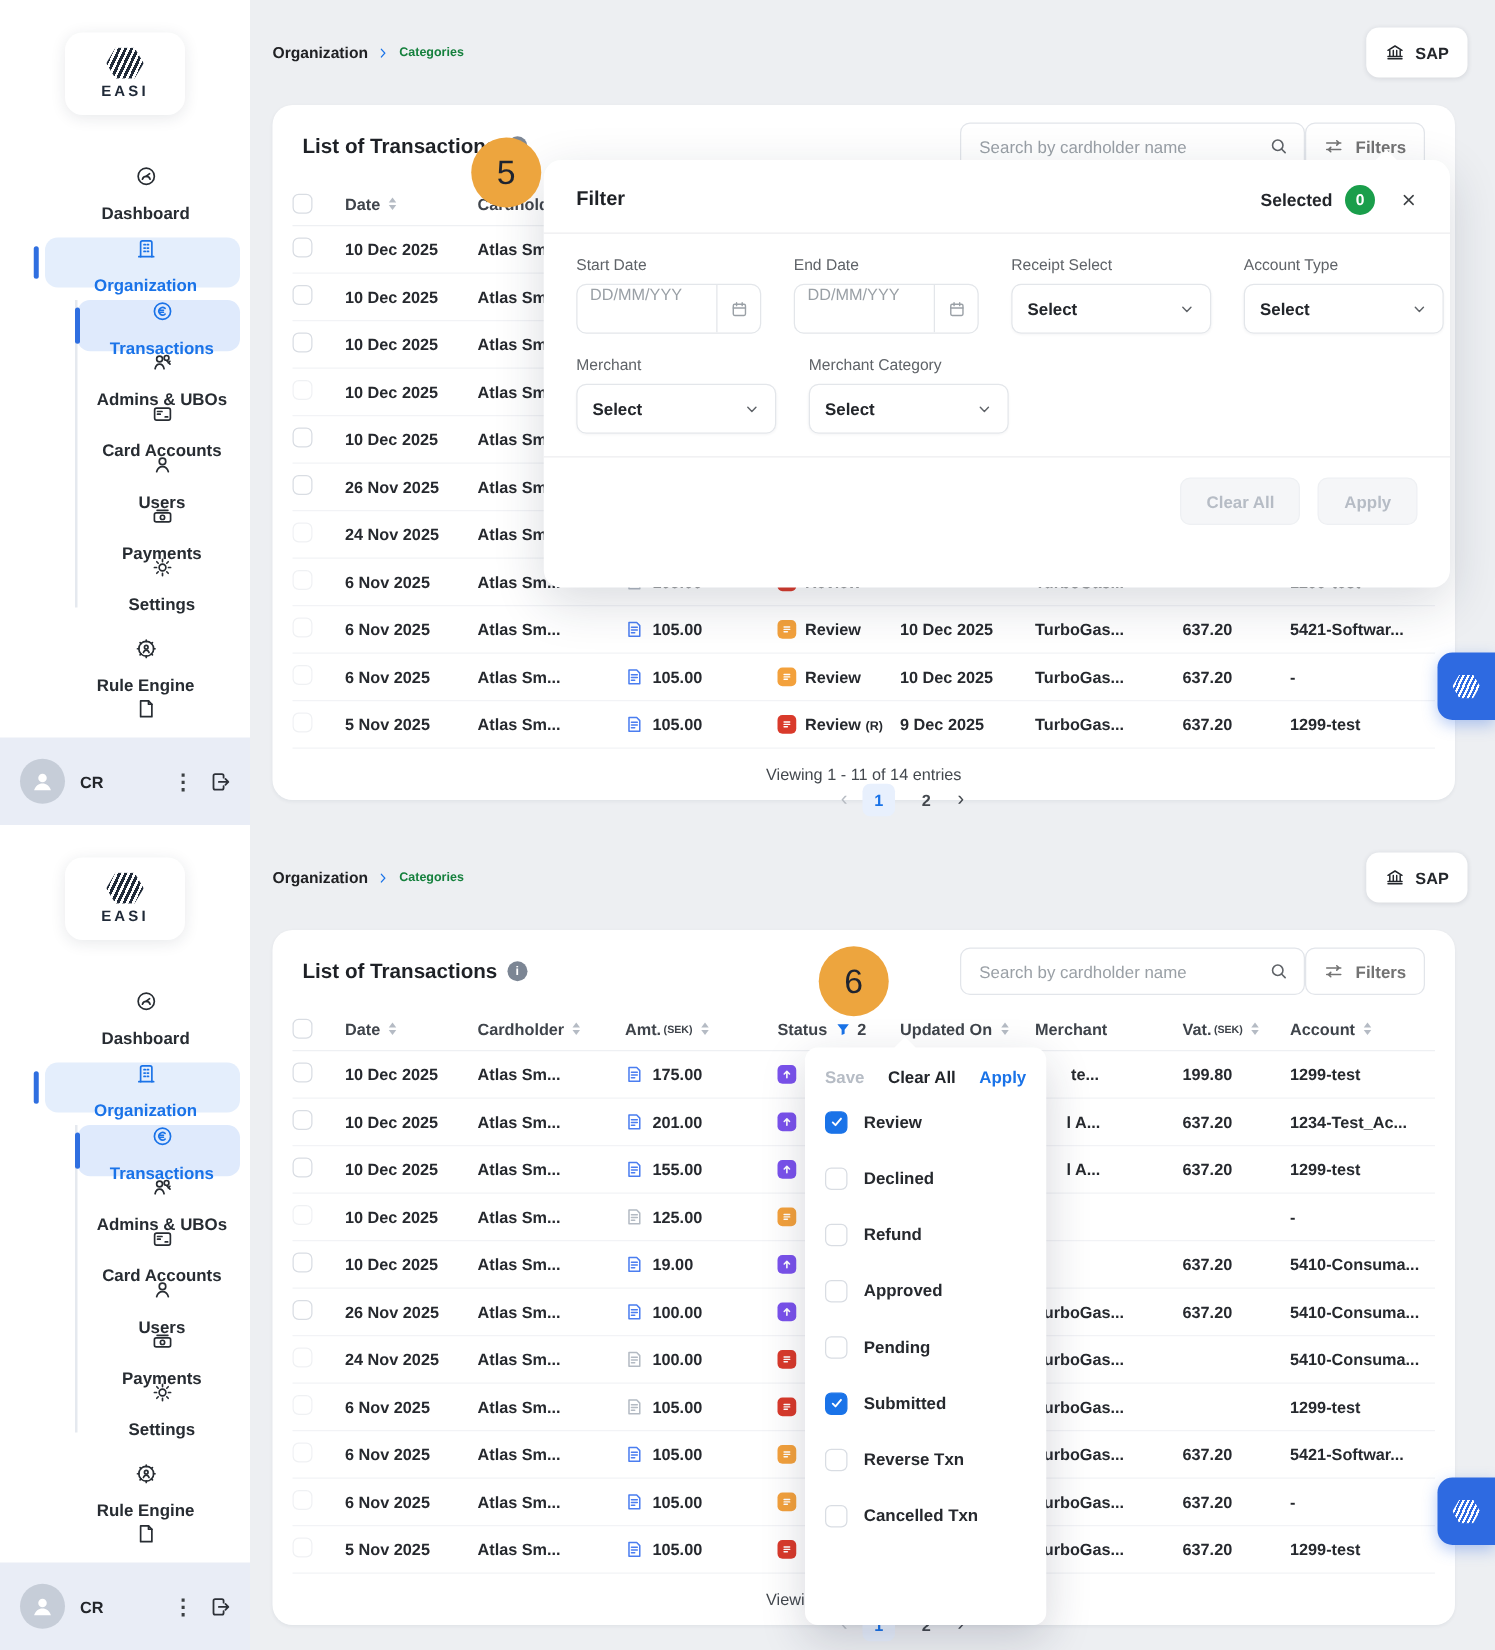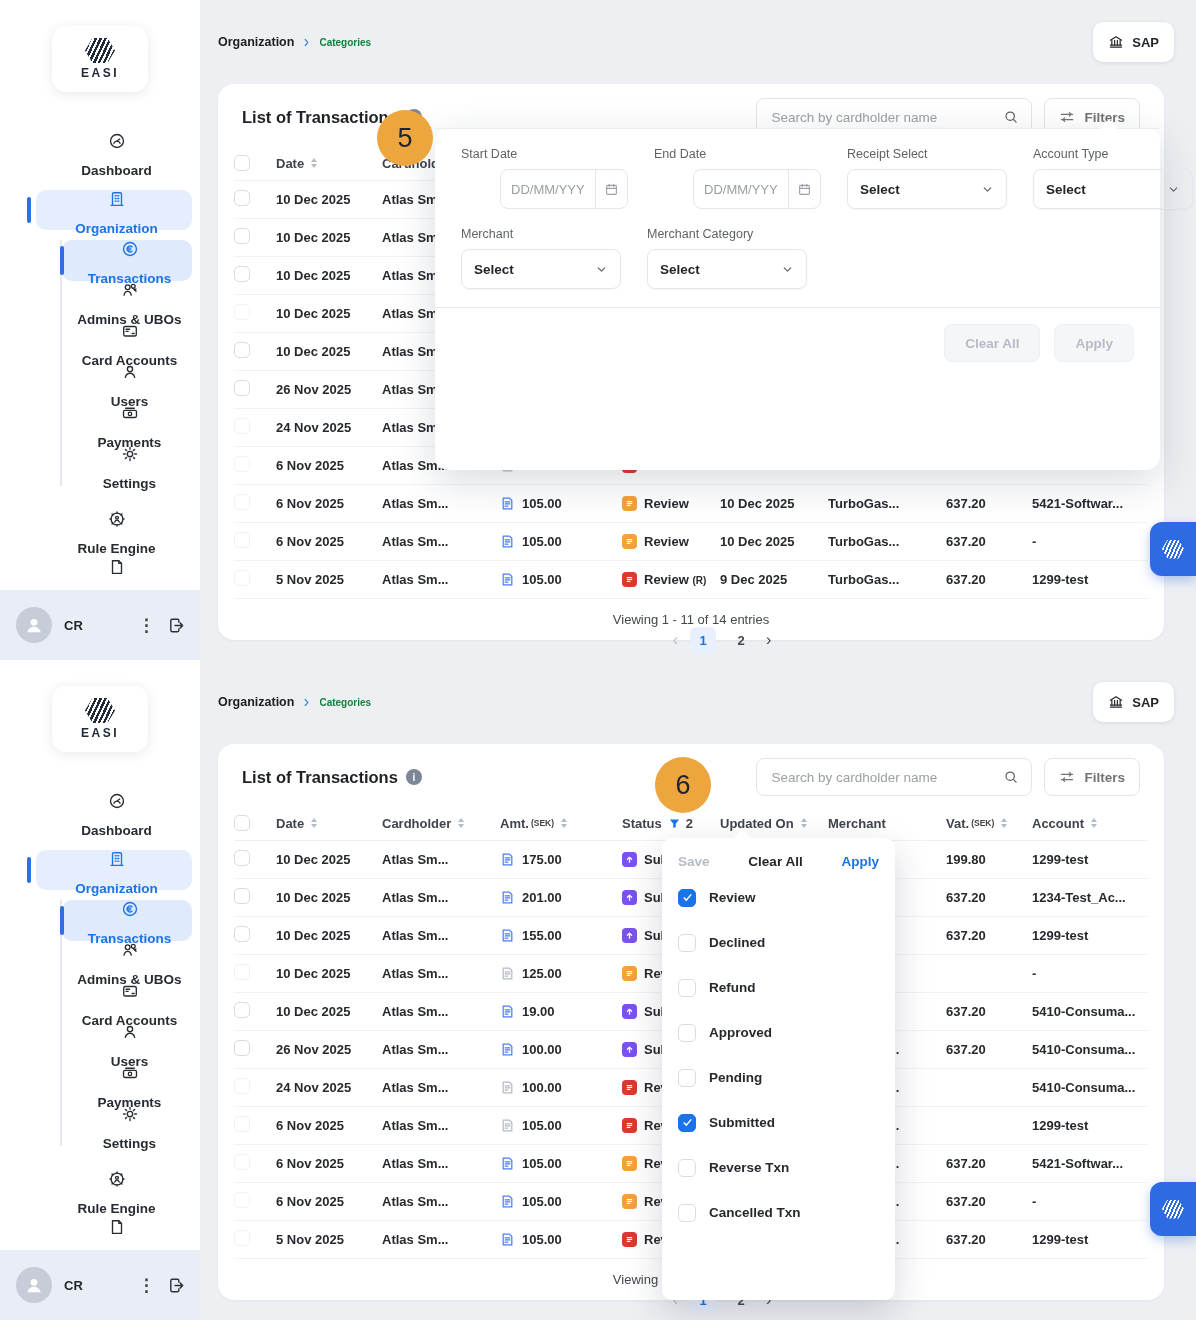--- a/index.html
+++ b/index.html
@@ -37,21 +37,21 @@
   .bc-chev{display:flex;color:#1a73e8;}
   .bc-chev svg{width:11px;height:11px;}
   .bc-cur{color:#15803d;font-weight:600;font-size:10px;}
   .sap-btn{height:40px;padding:0 15px;background:#fff;border:none;border-radius:10px;box-shadow:0 1px 4px rgba(20,30,50,.10);display:flex;align-items:center;gap:8px;font-weight:700;font-size:13px;color:#23262b;font-family:inherit;cursor:pointer;}
   .sap-btn svg{width:16px;height:16px;}
   .card{position:relative;margin:0 32px 0 18px;height:556px;background:#fff;border-radius:16px;box-shadow:0 1px 3px rgba(20,30,50,.05);}
   .card-head{display:flex;align-items:center;justify-content:space-between;padding:14px 24px 10px;}
   .title-wrap{display:flex;align-items:center;gap:8px;}
   .card-title{font-size:16.5px;font-weight:700;color:#1e2126;margin:0;}
   .info{width:16px;height:16px;border-radius:50%;background:#7c8694;color:#fff;font-size:10px;font-weight:700;display:flex;align-items:center;justify-content:center;font-style:normal;}
-  .head-actions{display:flex;gap:12px;align-items:center;}
+  .head-actions{display:flex;align-items:center;}
   .search{width:276px;height:38px;border:1px solid #e2e5ea;border-radius:8px;display:flex;align-items:center;padding:0 12px;gap:8px;background:#fff;box-sizing:border-box;}
   .search input{flex:1;border:none;outline:none;font-size:13.5px;color:#202124;font-family:inherit;min-width:0;}
   .search input::placeholder{color:#9aa0a6;}
   .search-ic{color:#5f6368;display:flex;}
   .search-ic svg{width:16px;height:16px;}
   .filters-btn{height:38px;padding:0 14px;border:1px solid #e2e5ea;background:#fff;border-radius:8px;display:flex;align-items:center;gap:9px;font-size:13.5px;font-weight:700;color:#737373;font-family:inherit;cursor:pointer;}
   .filters-btn svg{width:16px;height:16px;}
   
   .tbl{padding:0 16px;}
   .thead,.trow{display:grid;grid-template-columns:42px 106px 118px 122px 98px 108px 118px 86px 116px;align-items:center;}
@@ -94,31 +94,31 @@
   .fd-head{display:flex;align-items:center;padding:20px 26px 14px;}
   .fd-title{font-size:16px;font-weight:700;color:#1e2126;flex:1;}
   .fd-selected{font-size:14px;font-weight:600;color:#23262b;margin-right:10px;}
   .fd-count{width:24px;height:24px;border-radius:50%;background:#1a9e4b;color:#fff;font-size:12.5px;font-weight:700;display:flex;align-items:center;justify-content:center;margin-right:20px;}
   .fd-close{color:#3c4043;display:flex;cursor:pointer;}
   .fd-close svg{width:14px;height:14px;}
   .fd-divider{height:1px;background:#ededf0;}
   .fd-body{padding:18px 26px 0;}
   .fd-row{display:flex;gap:26px;margin-bottom:18px;}
   .ffield .flabel{display:block;font-size:12.5px;color:#5f6368;margin-bottom:8px;font-weight:500;}
-  .date-input{width:128px;height:40px;border:1px solid #e3e6ea;border-radius:8px;display:flex;align-items:center;overflow:hidden;box-sizing:border-box;margin-left:39px;}
+  .date-input{width:148px;height:40px;border:1px solid #e3e6ea;border-radius:8px;display:flex;overflow:hidden;box-sizing:border-box;}
   .di-text{flex:1;padding:0 10px;font-size:13px;color:#9aa0a6;}
   .di-sep{width:1px;align-self:stretch;background:#e3e6ea;}
   .di-cal{width:34px;display:flex;align-items:center;justify-content:center;color:#9aa0a6;}
   .di-cal svg{width:15px;height:15px;}
   .select{width:160px;height:40px;border:1px solid #e3e6ea;border-radius:8px;display:flex;align-items:center;padding:0 12px;font-size:13.5px;font-weight:600;color:#23262b;justify-content:space-between;box-shadow:0 1px 2px rgba(20,30,50,.04);box-sizing:border-box;cursor:pointer;}
   .select svg{width:13px;height:13px;color:#5f6368;}
   .fd-foot{border-top:1px solid #ededf0;margin-top:10px;padding:16px 26px;display:flex;justify-content:flex-end;gap:14px;}
   .fd-btn{height:38px;border-radius:8px;border:1px solid #eef0f3;background:#f5f6f8;color:#b6bcc5;font-size:13.5px;font-weight:600;padding:0 20px;font-family:inherit;cursor:pointer;}
   
-  .status-dd{position:absolute;left:462px;top:178px;width:233px;height:462px;background:#fff;border-radius:10px;box-shadow:0 12px 36px rgba(25,35,60,.18);z-index:30;box-sizing:border-box;}
+  .status-dd{position:absolute;left:444px;top:178px;width:193px;height:462px;background:#fff;border-radius:10px;box-shadow:0 12px 36px rgba(25,35,60,.18);z-index:30;box-sizing:border-box;}
   .dd-notch{left:74px;}
   .dd-head{display:flex;align-items:center;justify-content:space-between;padding:16px 16px 6px;}
   .dd-save{color:#b6bcc5;font-size:13.5px;font-weight:600;cursor:default;}
   .dd-clear{color:#23262b;font-size:13.5px;font-weight:700;cursor:pointer;}
   .dd-apply{color:#1a73e8;font-size:13.5px;font-weight:700;cursor:pointer;}
   .dd-item{height:45px;display:flex;align-items:center;gap:13px;padding:0 16px;font-size:13.5px;font-weight:600;color:#26292e;cursor:pointer;}
   .dd-check{width:18px;height:18px;border:1.5px solid #d9dde3;border-radius:5px;background:#fff;flex:none;display:flex;align-items:center;justify-content:center;box-sizing:border-box;}
   .dd-check.checked{background:#1a73e8;border-color:#1a73e8;}
   .dd-check svg{width:11px;height:11px;}
   
@@ -636,20 +636,30 @@
             <span class="pg-arrow pg-prev">‹</span>
             <span class="pg active">1</span>
             <span class="pg">2</span>
             <span class="pg-arrow pg-next">›</span>
           </div>
       </div>
     </div>
 
     <div class="filter-dialog">
       <div class="notch fd-notch"></div>
+      <div class="fd-head">
+        <span class="fd-title">Filter</span>
+        <span class="fd-selected">Selected</span>
+        <span class="fd-count">0</span>
+        <span class="fd-close">
+            <svg viewBox="0 0 20 20" fill="none" stroke="currentColor" stroke-width="1.8" stroke-linecap="round">
+              <path d="M5 5l10 10M15 5L5 15"></path>
+            </svg>
+          </span>
+      </div>
       <div class="fd-divider"></div>
       <div class="fd-body">
         <div class="fd-row">
           <div class="ffield">
             <span class="flabel">Start Date</span>
             <div class="date-input">
               <span class="di-text">DD/MM/YYY</span>
               <span class="di-sep"></span>
               <span class="di-cal">
                   <svg viewBox="0 0 20 20" fill="none" stroke="currentColor" stroke-width="1.5" stroke-linecap="round">

